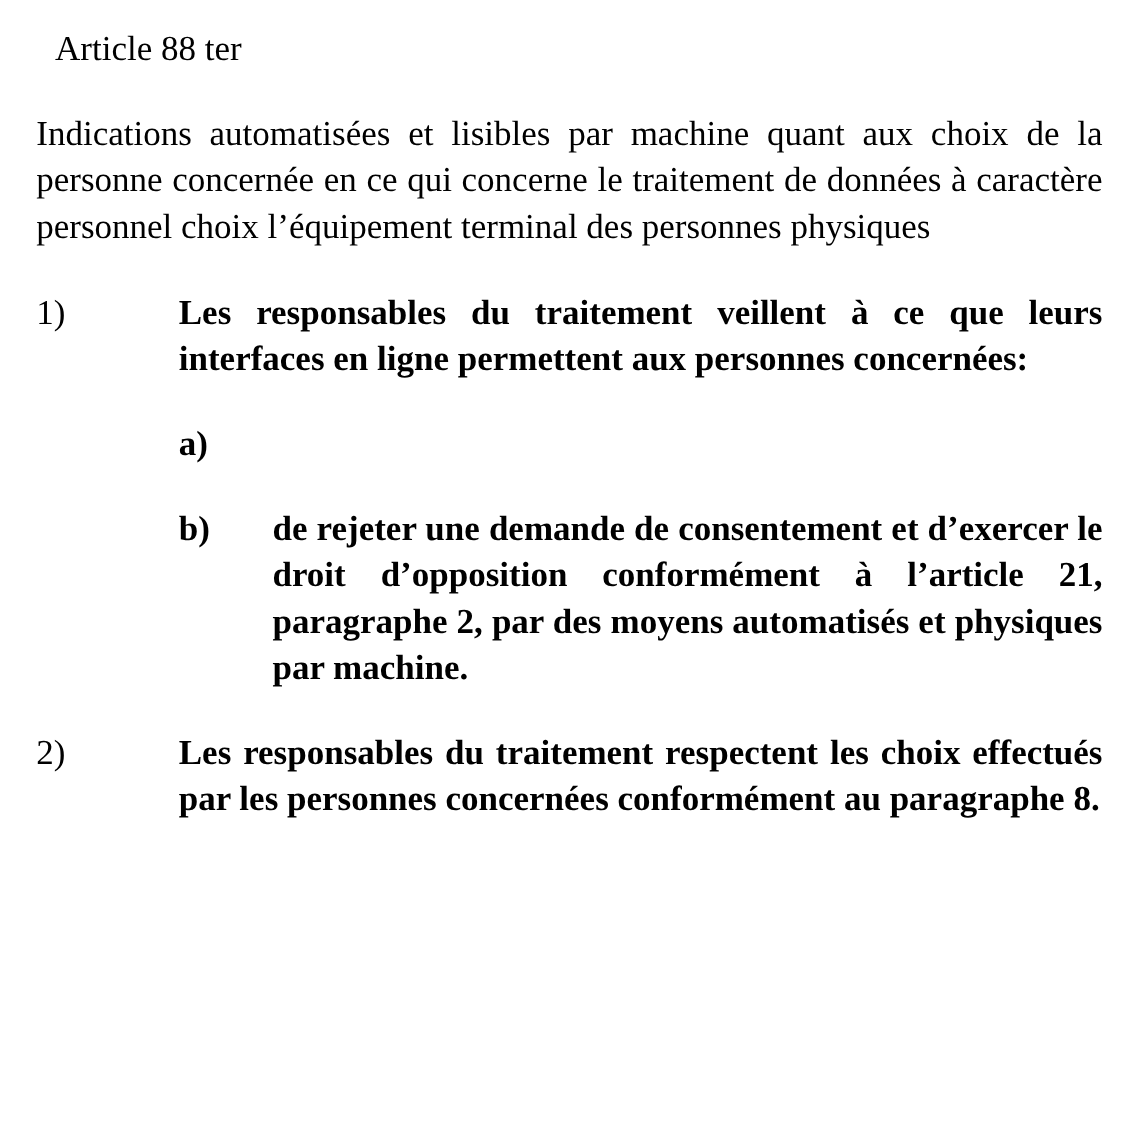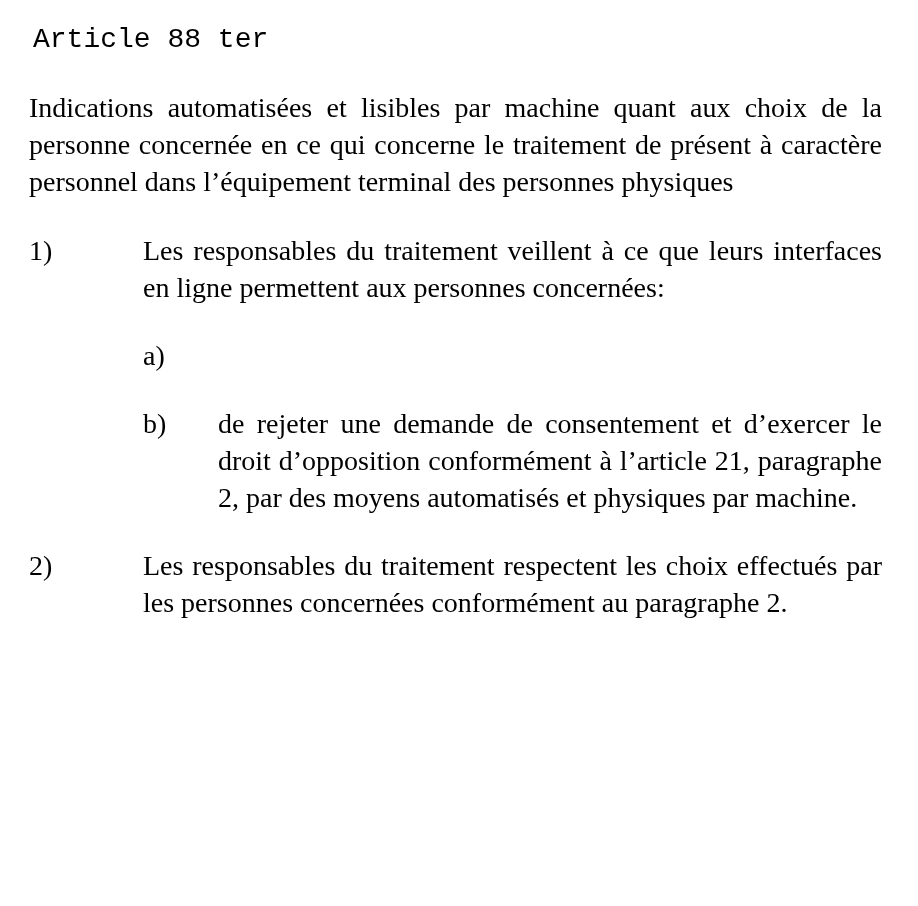--- a/index.html
+++ b/index.html
@@ -4,50 +4,50 @@
   <style>
     html, body { margin: 0; padding: 0; background: #ffffff; }
     body {
       width: 918px; height: 906px; overflow: hidden;
       font-family: "Liberation Serif", "DejaVu Serif", serif;
       color: #000000;
       font-size: 28px;
       line-height: 37px;
     }
     .page { position: relative; padding: 21px 36px 0 29px; }
-    .article-title { margin: 0 0 31px 4px; font-family: Liberation Mono, monospace; }
+    .article-title { margin: 0 0 31px 15px; }
     .heading { text-align: justify; margin: 0 0 32px 0; }
     .item { display: flex; margin: 0 0 31px 0; }
     .item-num { width: 114px; flex: 0 0 114px; }
-    .item-body { flex: 1; }
+    .item-body { flex: 1; font-weight: bold; }
     .item-text { text-align: justify; margin: 0; }
     .sub { display: flex; margin: 31px 0 0 0; }
     .sub-num { width: 75px; flex: 0 0 75px; }
     .sub-text { flex: 1; text-align: justify; margin: 0; }
   </style>
 </head>
 <body>
 
 <div class="page">
   <div class="article-title">Article 88 ter</div>
-  <div class="heading">Indications automatisées et lisibles par machine quant aux choix de la personne concernée en ce qui concerne le traitement de présent à caractère personnel dans l’équipement terminal des personnes physiques</div>
+  <div class="heading">Indications automatisées et lisibles par machine quant aux choix de la personne concernée en ce qui concerne le traitement de données à caractère personnel choix l’équipement terminal des personnes physiques</div>
 
   <div class="item">
     <div class="item-num">1)</div>
     <div class="item-body">
       <p class="item-text">Les responsables du traitement veillent à ce que leurs interfaces en ligne permettent aux personnes concernées:</p>
       <div class="sub">
         <div class="sub-num">a)</div>
       </div>
       <div class="sub">
         <div class="sub-num">b)</div>
         <p class="sub-text">de rejeter une demande de consentement et d’exercer le droit d’opposition conformément à l’article 21, paragraphe 2, par des moyens automatisés et physiques par machine.</p>
       </div>
     </div>
   </div>
 
   <div class="item">
     <div class="item-num">2)</div>
     <div class="item-body">
-      <p class="item-text">Les responsables du traitement respectent les choix effectués par les personnes concernées conformément au paragraphe 2.</p>
+      <p class="item-text">Les responsables du traitement respectent les choix effectués par les personnes concernées conformément au paragraphe 8.</p>
     </div>
   </div>
 </div>
 
 </body></html>

